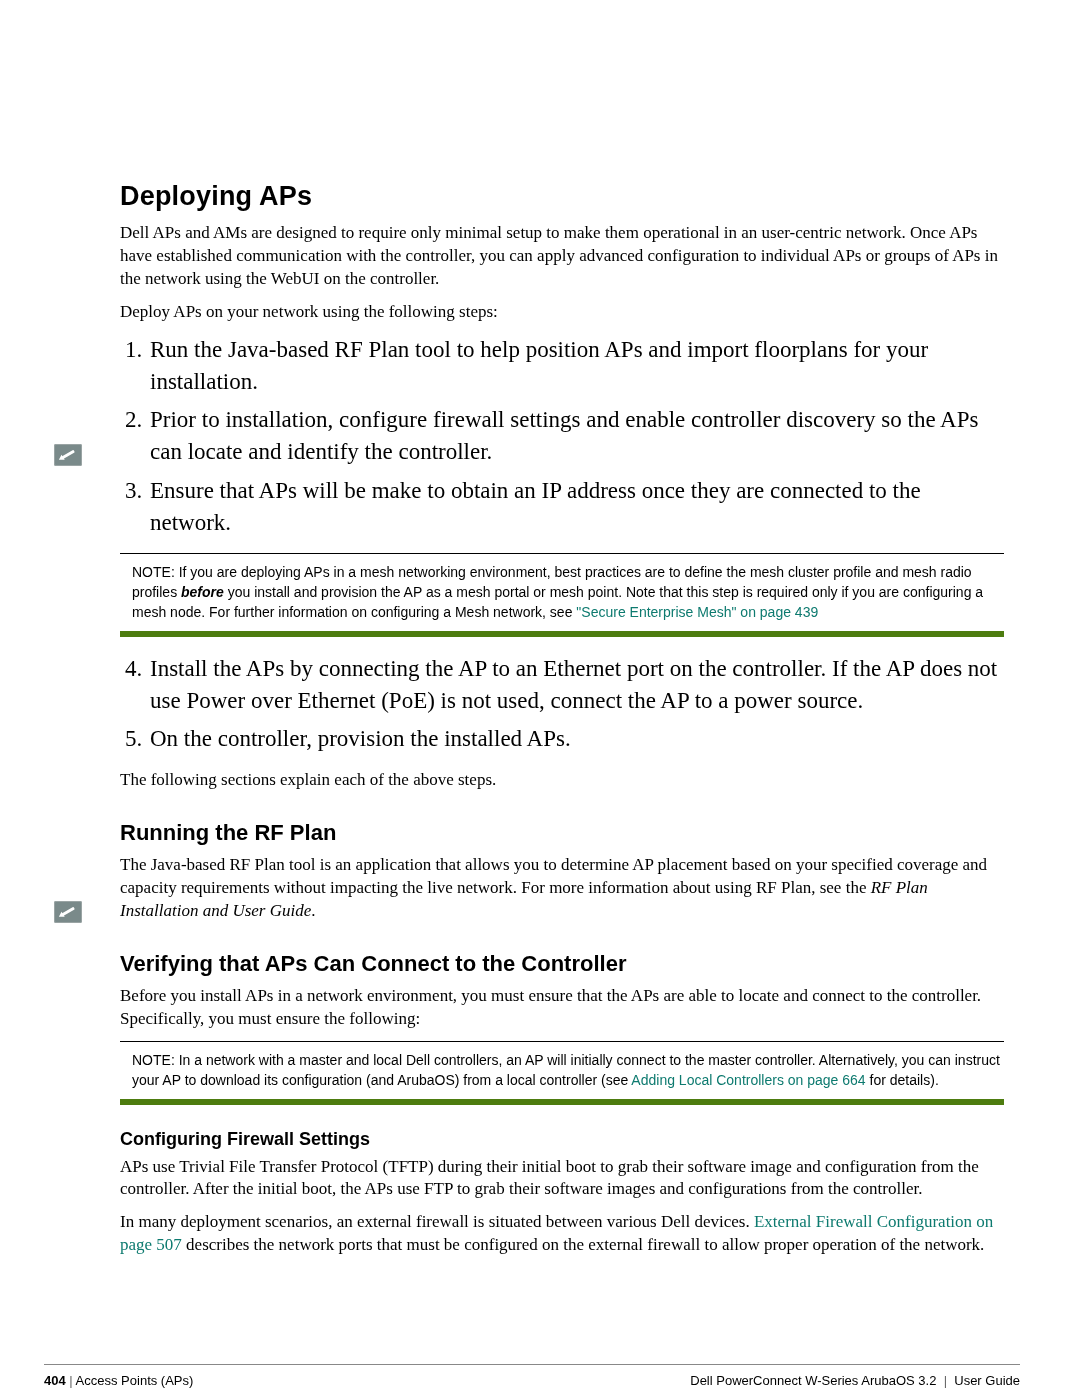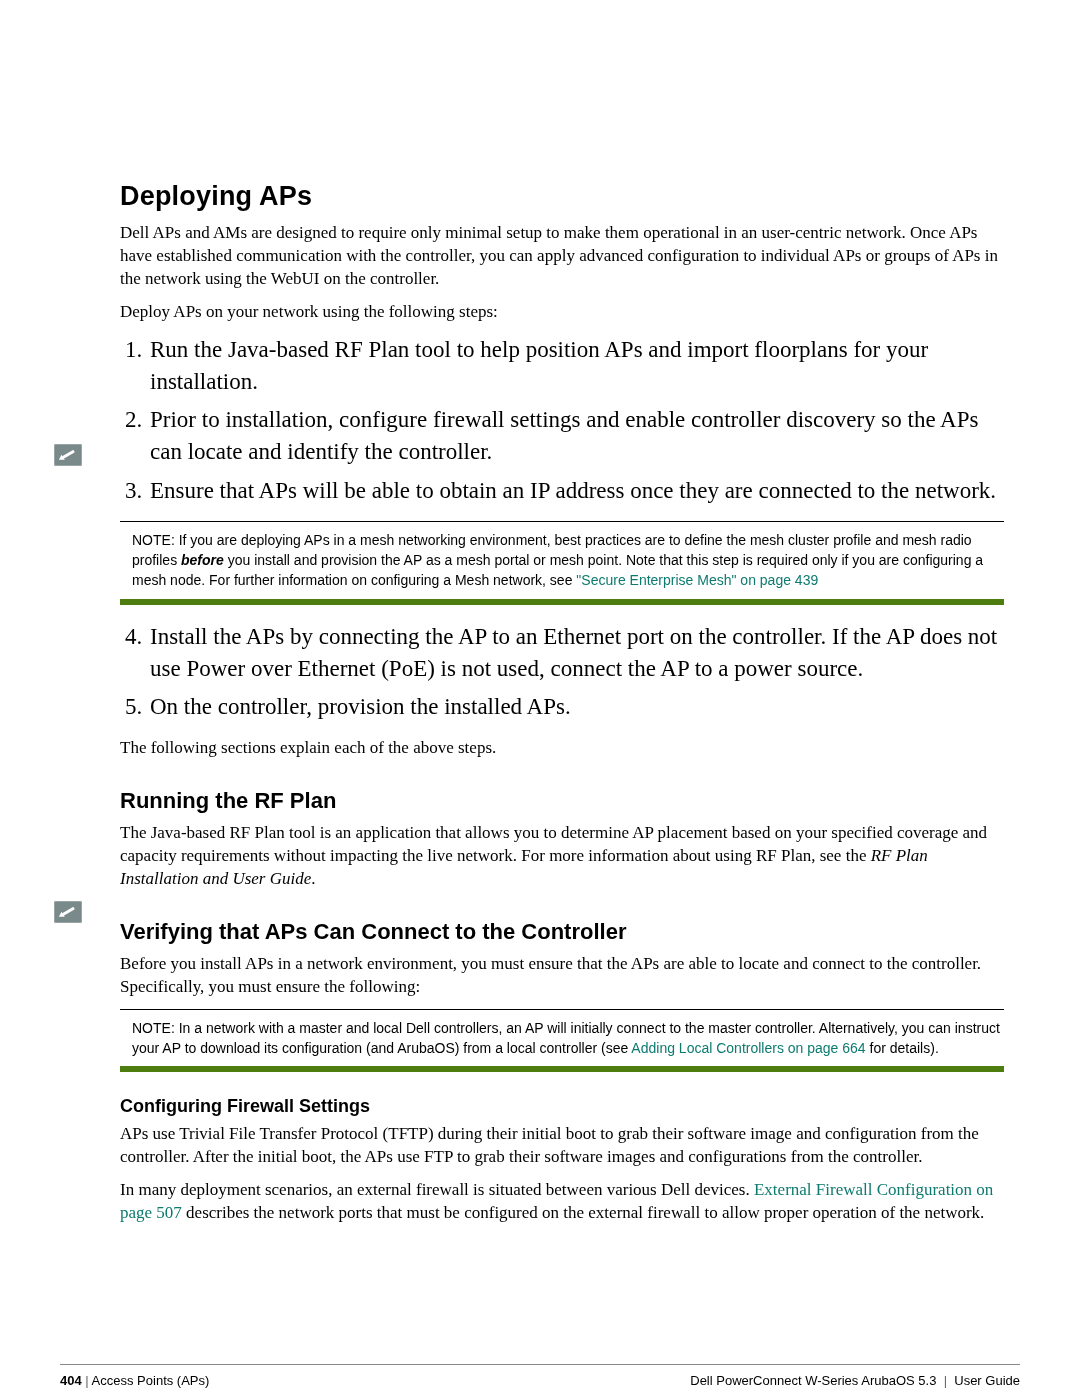--- a/index.html
+++ b/index.html
@@ -86,21 +86,21 @@
     line-height: 1.45;
   }
   a.xref {
     color: #0d7a6f;
     text-decoration: none;
   }
   .bolditalic { font-weight: bold; font-style: italic; }
   .italic { font-style: italic; }
   .footer {
     position: absolute;
-    left: 60px;
+    left: 44px;
     right: 60px;
     bottom: 40px;
     border-top: 1px solid #888;
     padding-top: 8px;
     font-family: Arial, Helvetica, sans-serif;
     font-size: 13px;
     display: flex;
     justify-content: space-between;
   }
   .footer .pn { font-weight: bold; }
@@ -149,21 +149,21 @@
     <div class="pencil-icon"></div>
   </div>
 
   <h1 class="sec">Deploying APs</h1>
   <p class="body">Dell APs and AMs are designed to require only minimal setup to make them operational in an user-centric network. Once APs have established communication with the controller, you can apply advanced configuration to individual APs or groups of APs in the network using the WebUI on the controller.</p>
   <p class="body">Deploy APs on your network using the following steps:</p>
 
   <ol class="steps">
     <li>Run the Java-based RF Plan tool to help position APs and import floorplans for your installation.</li>
     <li>Prior to installation, configure firewall settings and enable controller discovery so the APs can locate and identify the controller.</li>
-    <li>Ensure that APs will be able to obtain an IP address once they are connected to the network.</li>
+    <li>Ensure that APs will be make to obtain an IP address once they are connected to the network.</li>
   </ol>
 
   <div class="notebox">
     <span>NOTE: If you are deploying APs in a mesh networking environment, best practices are to define the mesh cluster profile and mesh radio profiles </span><span class="bolditalic">before</span><span> you install and provision the AP as a mesh portal or mesh point. Note that this step is required only if you are configuring a mesh node. For further information on configuring a Mesh network, see </span><a href="#" class="xref">"Secure Enterprise Mesh" on page 439</a>
   </div>
 
   <ol class="steps" start="4">
     <li>Install the APs by connecting the AP to an Ethernet port on the controller. If the AP does not use Power over Ethernet (PoE) is not used, connect the AP to a power source.</li>
     <li>On the controller, provision the installed APs.</li>
   </ol>
@@ -190,19 +190,19 @@
     <span>In many deployment scenarios, an external firewall is situated between various Dell devices. </span><a href="#" class="xref">External Firewall Configuration on page 507</a><span> describes the network ports that must be configured on the external firewall to allow proper operation of the network.</span>
   </p>
 
   <div class="footer">
     <div>
       <span class="pn">404</span>
       <span class="sep"> | </span>
       <span>Access Points (APs)</span>
     </div>
     <div>
-      <span>Dell PowerConnect W-Series ArubaOS 5.3</span>
+      <span>Dell PowerConnect W-Series ArubaOS 3.2</span>
       <span class="sep"> &nbsp;|&nbsp; </span>
       <span>User Guide</span>
     </div>
   </div>
 
 </div>
 
 </body></html>

